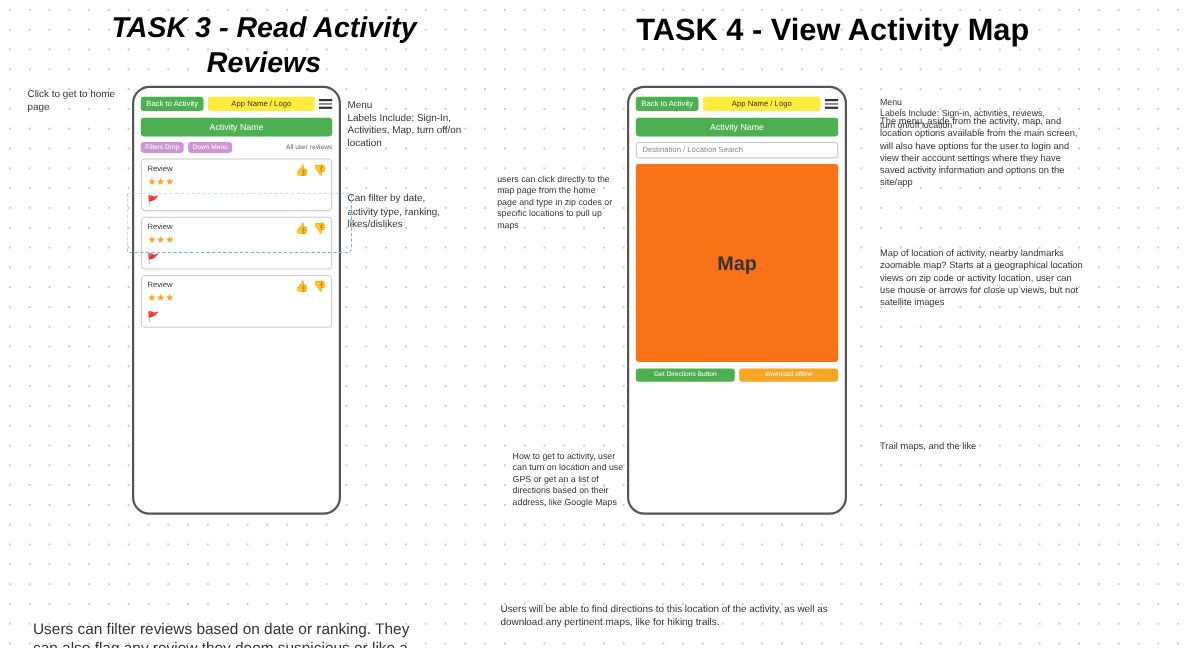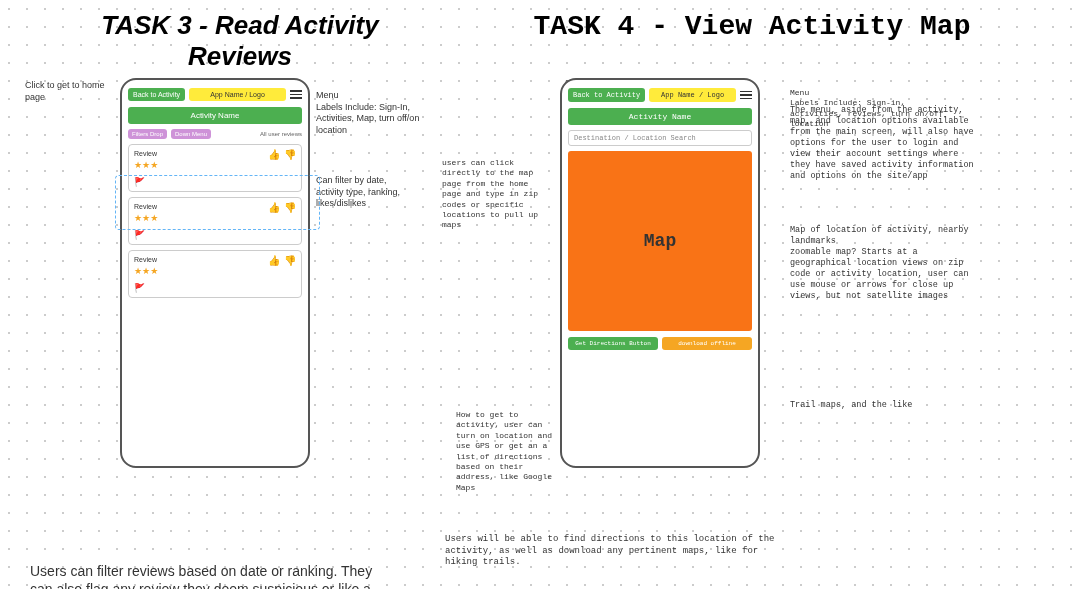--- a/index.html
+++ b/index.html
@@ -212,21 +212,21 @@
     .dashed-box {
       position: absolute;
       border: 1.5px dashed #64b5f6;
       border-radius: 4px;
     }
 
     
     .task4-section {
       flex: 1;
       position: relative;
-      font-family: Liberation Mono, monospace;
+      margin-left: 10px;
     }
 
     .task4-title {
       font-size: 28px;
       font-weight: bold;
       text-align: center;
       line-height: 1.2;
       margin-bottom: 8px;
     }
 
@@ -403,17 +403,17 @@
 
     <div class="ann" style="top:95px; left:350px; width:185px; font-size:8.5px;">The menu, aside from the activity, map, and location options available from the main screen, will also have options for the user to login and view their account settings where they have saved activity information and options on the site/app</div>
 
     <div class="ann" style="top:215px; left:350px; width:185px; font-size:8.5px; white-space:pre-line;">Map of location of activity, nearby landmarks
 zoomable map? Starts at a geographical location views on zip code or activity location, user can use mouse or arrows for close up views, but not satellite images</div>
 
     <div class="ann" style="top:390px; left:350px; width:150px; font-size:8.5px;">Trail maps, and the like</div>
 
     <div class="ann" style="top:400px; left:16px; width:108px; font-size:8px;">How to get to activity, user can turn on location and use GPS or get an a list of directions based on their address, like Google Maps</div>
 
-    <div class="ann" style="top:524px; left:5px; width:335px; font-size:9px;">Users will be able to find directions to this location of the activity, as well as download any pertinent maps, like for hiking trails.</div>
+    <div class="ann" style="top:538px; left:5px; width:335px; font-size:9px;">Users will be able to find directions to this location of the activity, as well as download any pertinent maps, like for hiking trails.</div>
 
   </div>
 
 </div>
 
 </body></html>

